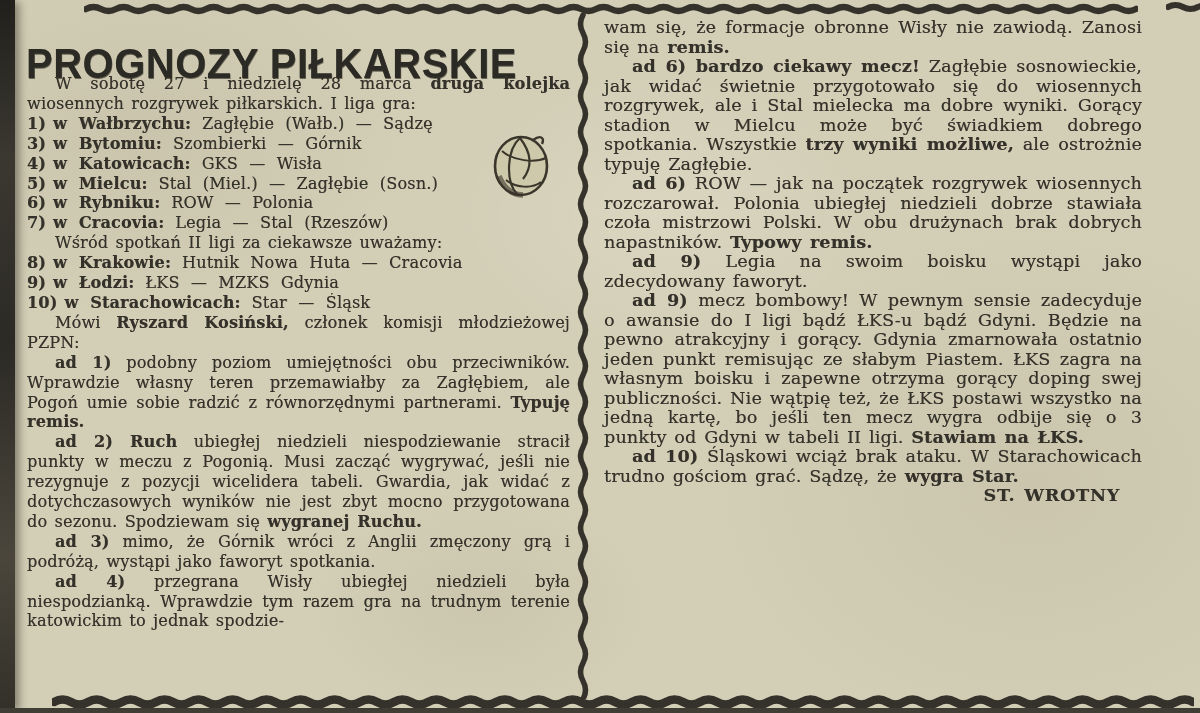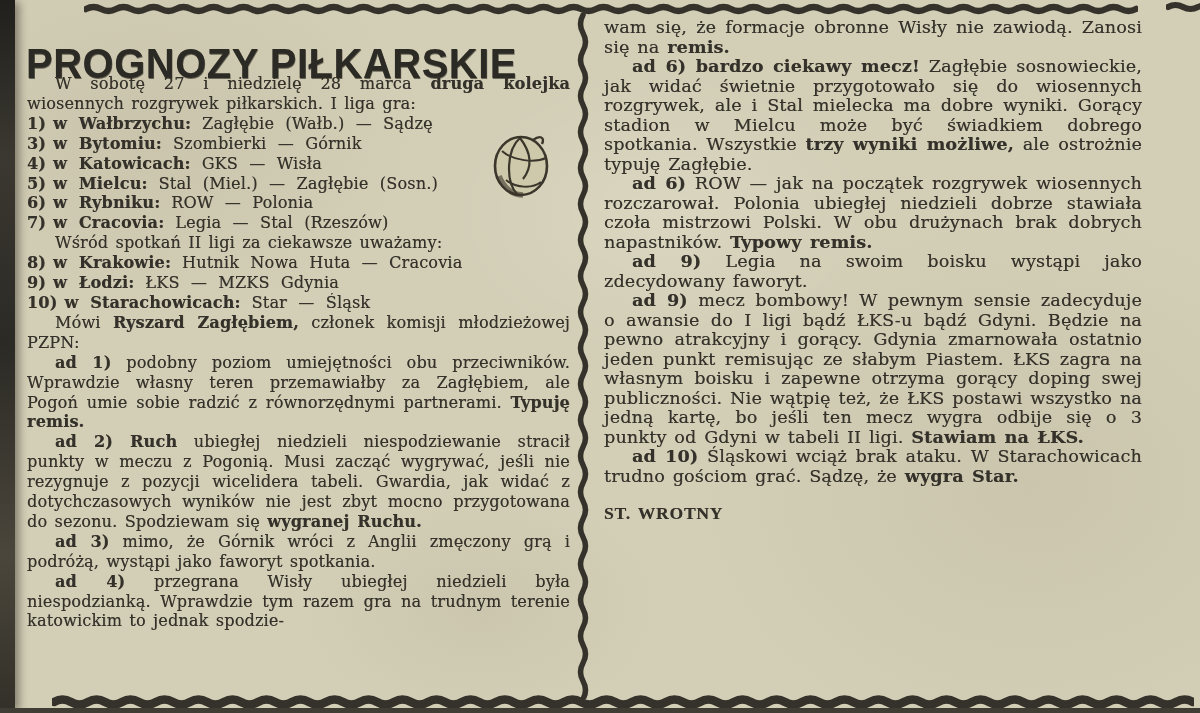--- a/index.html
+++ b/index.html
@@ -42,23 +42,22 @@
   }
   .col-left{left:27px;top:74px;width:543px;font-size:16px;line-height:19.9px;}
   .col-right{left:604px;top:18px;width:538px;font-size:17.5px;line-height:19.5px;}
   .col p{margin:0;text-indent:28px;}
   .col p.flush{text-indent:0;}
   .bold{font-weight:bold;}
   .match{white-space:nowrap;word-spacing:6px;overflow:hidden;}
   .mnum{margin-right:7px;}
   .mvenue{margin-right:11px;}
   .byline{
-    text-align:left;font-weight:bold;padding-right:22px;margin-top:18px;
+    text-align:right;font-weight:bold;padding-right:22px;margin-top:0;
     letter-spacing:0.8px;
-    font-family:Liberation Serif, serif;
   }
   .ball{position:absolute;left:490px;top:128px;width:64px;height:74px;}
   .ball path,.ball ellipse{stroke:#3a362c;}
 </style>
 </head>
 <body>
 
 <div class="page">
 
   <div class="scan-edge"></div>
@@ -118,21 +117,21 @@
     <div class="match">
       <span class="bold mnum">8)</span><span class="bold mvenue">w Krakowie:</span><span class="mteams">Hutnik Nowa Huta — Cracovia</span>
     </div>
     <div class="match">
       <span class="bold mnum">9)</span><span class="bold mvenue">w Łodzi:</span><span class="mteams">ŁKS — MZKS Gdynia</span>
     </div>
     <div class="match">
       <span class="bold mnum">10)</span><span class="bold mvenue">w Starachowicach:</span><span class="mteams">Star — Śląsk</span>
     </div>
 
-    <p><span>Mówi </span><span class="bold">Ryszard Zagłębiem,</span><span> członek komisji młodzieżowej PZPN:</span></p>
+    <p><span>Mówi </span><span class="bold">Ryszard Kosiński,</span><span> członek komisji młodzieżowej PZPN:</span></p>
     <p><span class="bold">ad 1)</span><span> podobny poziom umiejętności obu przeciwników. Wprawdzie własny teren przemawiałby za Zagłębiem, ale Pogoń umie sobie radzić z równorzędnymi partnerami. </span><span class="bold">Typuję remis.</span></p>
     <p><span class="bold">ad 2) Ruch</span><span> ubiegłej niedzieli niespodziewanie stracił punkty w meczu z Pogonią. Musi zacząć wygrywać, jeśli nie rezygnuje z pozycji wicelidera tabeli. Gwardia, jak widać z dotychczasowych wyników nie jest zbyt mocno przygotowana do sezonu. Spodziewam się </span><span class="bold">wygranej Ruchu.</span></p>
     <p><span class="bold">ad 3)</span><span> mimo, że Górnik wróci z Anglii zmęczony grą i podróżą, wystąpi jako faworyt spotkania.</span></p>
     <p><span class="bold">ad 4)</span><span> przegrana Wisły ubiegłej niedzieli była niespodzianką. Wprawdzie tym razem gra na trudnym terenie katowickim to jednak spodzie-</span></p>
   </div>
 
   <div class="col col-right">
     <p class="flush"><span>wam się, że formacje obronne Wisły nie zawiodą. Zanosi się na </span><span class="bold">remis.</span></p>
     <p><span class="bold">ad 6) bardzo ciekawy mecz!</span><span> Zagłębie sosnowieckie, jak widać świetnie przygotowało się do wiosennych rozgrywek, ale i Stal mielecka ma dobre wyniki. Gorący stadion w Mielcu może być świadkiem dobrego spotkania. Wszystkie </span><span class="bold">trzy wyniki możliwe,</span><span> ale ostrożnie typuję Zagłębie.</span></p>
     <p><span class="bold">ad 6)</span><span> ROW — jak na początek rozgrywek wiosennych rozczarował. Polonia ubiegłej niedzieli dobrze stawiała czoła mistrzowi Polski. W obu drużynach brak dobrych napastników. </span><span class="bold">Typowy remis.</span></p>

